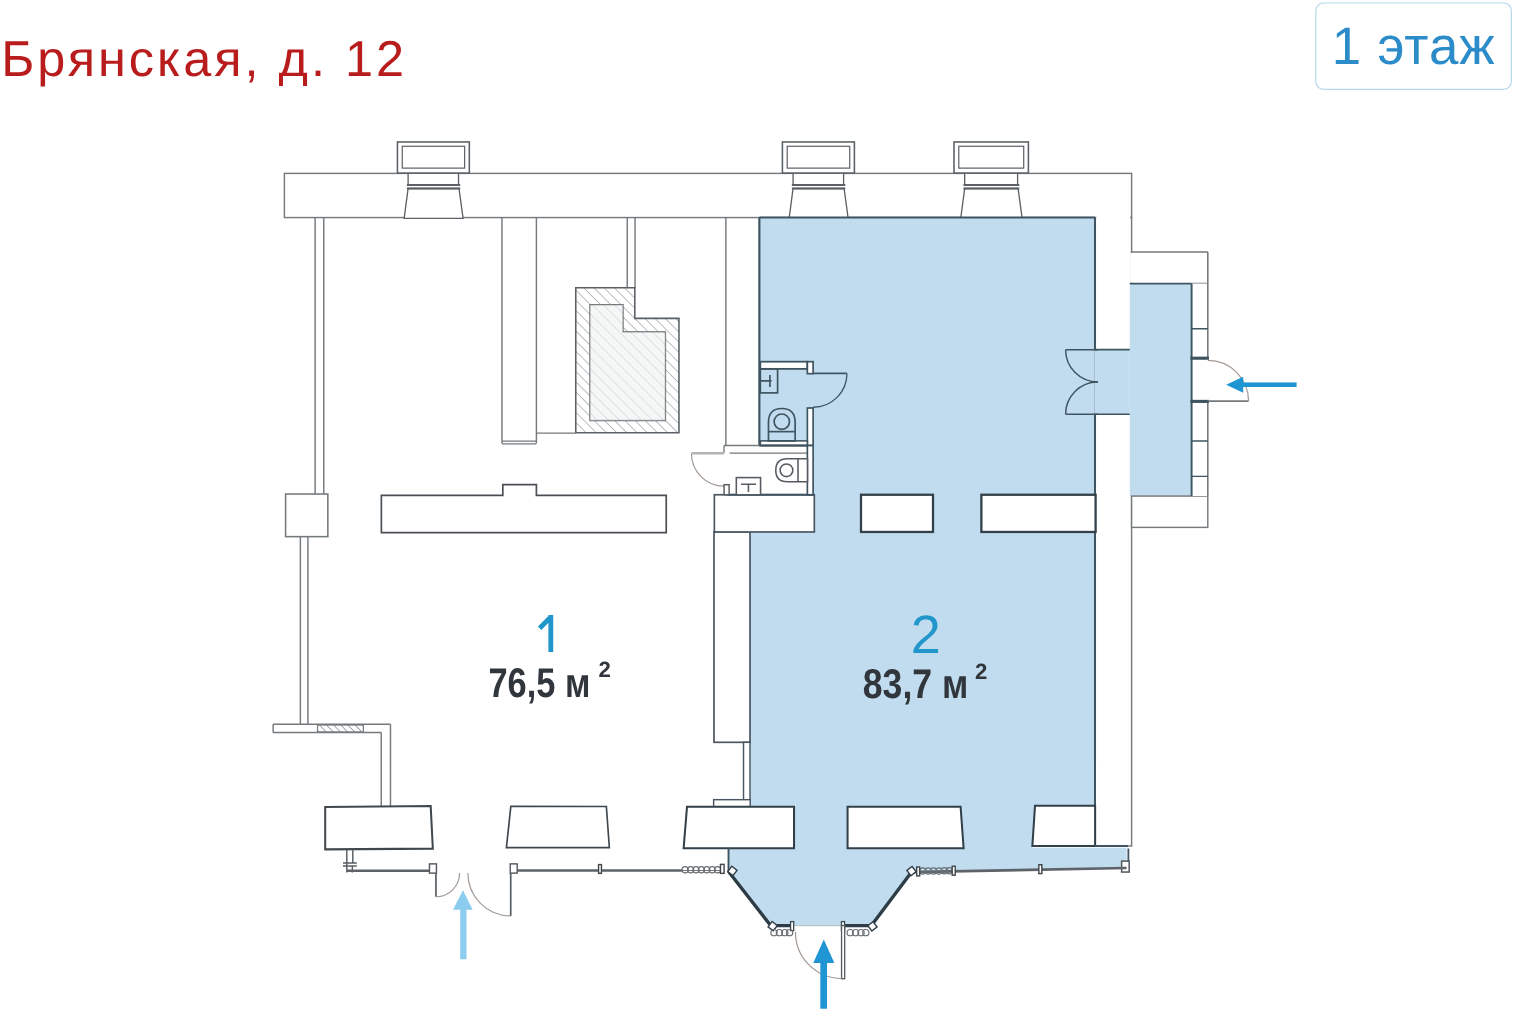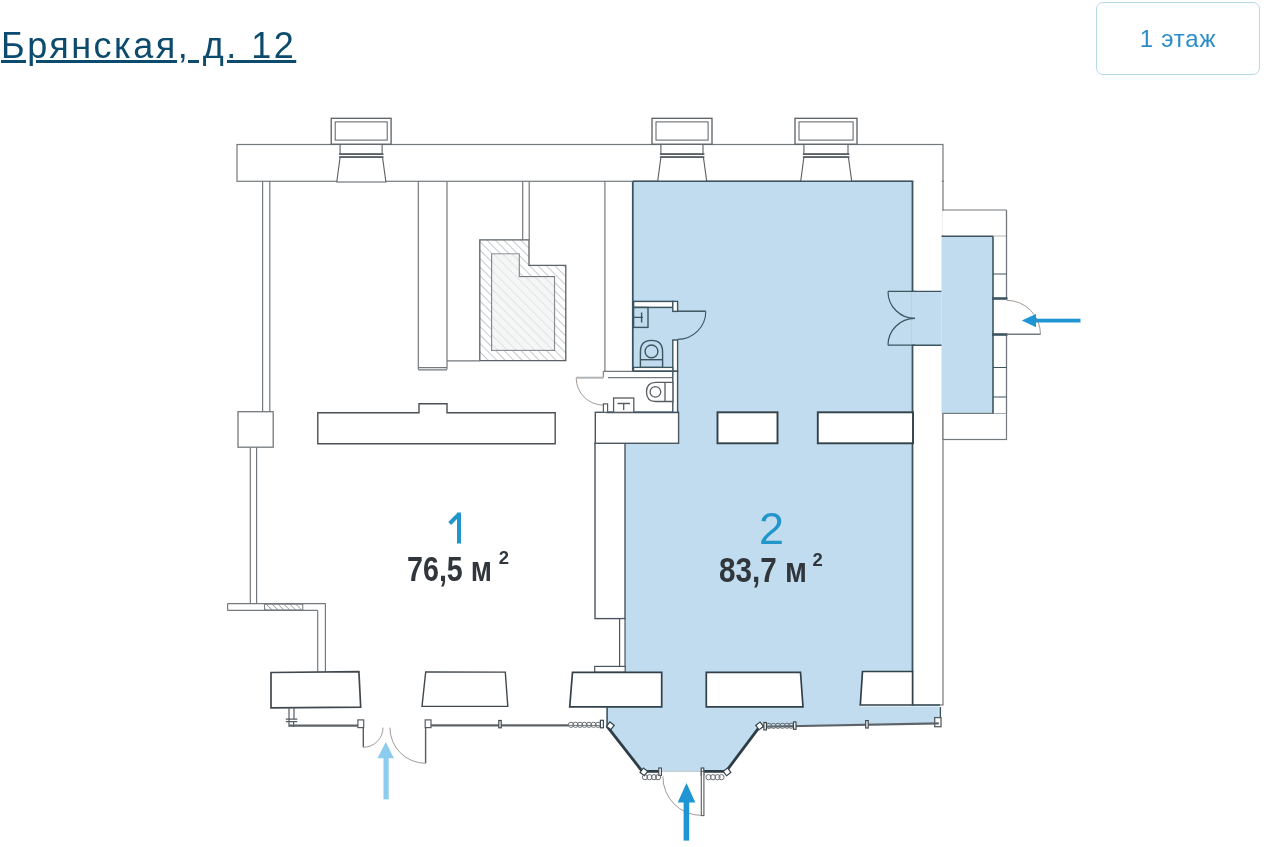--- a/index.html
+++ b/index.html
@@ -1,18 +1,18 @@
 <!DOCTYPE html>
 <html><head>
 <meta charset="utf-8">
 <style>
   html,body{margin:0;padding:0;background:#fff;width:1280px;height:847px;overflow:hidden;}
   body{font-family:"Liberation Sans",sans-serif;position:relative;}
-  .title{position:absolute;left:1px;top:25px;font-size:36px;color:#0c4a6e;letter-spacing:2.5px;text-decoration:underline;}
-  .floorbtn{position:absolute;left:1096px;top:2px;width:164px;height:73px;border:1.5px solid #b7d8e9;border-radius:7px;background:#fff;display:flex;align-items:center;justify-content:center;font-size:24px;color:#2b8cc9;letter-spacing:0.8px;box-sizing:border-box;}
+  .title{position:absolute;left:1px;top:25px;font-size:42px;color:#b91c1c;letter-spacing:2.5px;}
+  .floorbtn{position:absolute;left:1096px;top:2px;width:164px;height:73px;border:1.5px solid #b7d8e9;border-radius:7px;background:#fff;display:flex;align-items:center;justify-content:center;font-size:44px;color:#2b8cc9;letter-spacing:0.8px;box-sizing:border-box;}
 </style>
 </head>
 <body>
 
 <div class="title">Брянская, д. 12</div>
 
 <div class="floorbtn">1 этаж</div>
 <svg width="1280" height="847" viewBox="0 0 1280 847" style="position:absolute;left:0;top:0" fill="none">
 <defs>
 <pattern id="h1" width="6" height="6" patternTransform="rotate(-45)" patternUnits="userSpaceOnUse">

